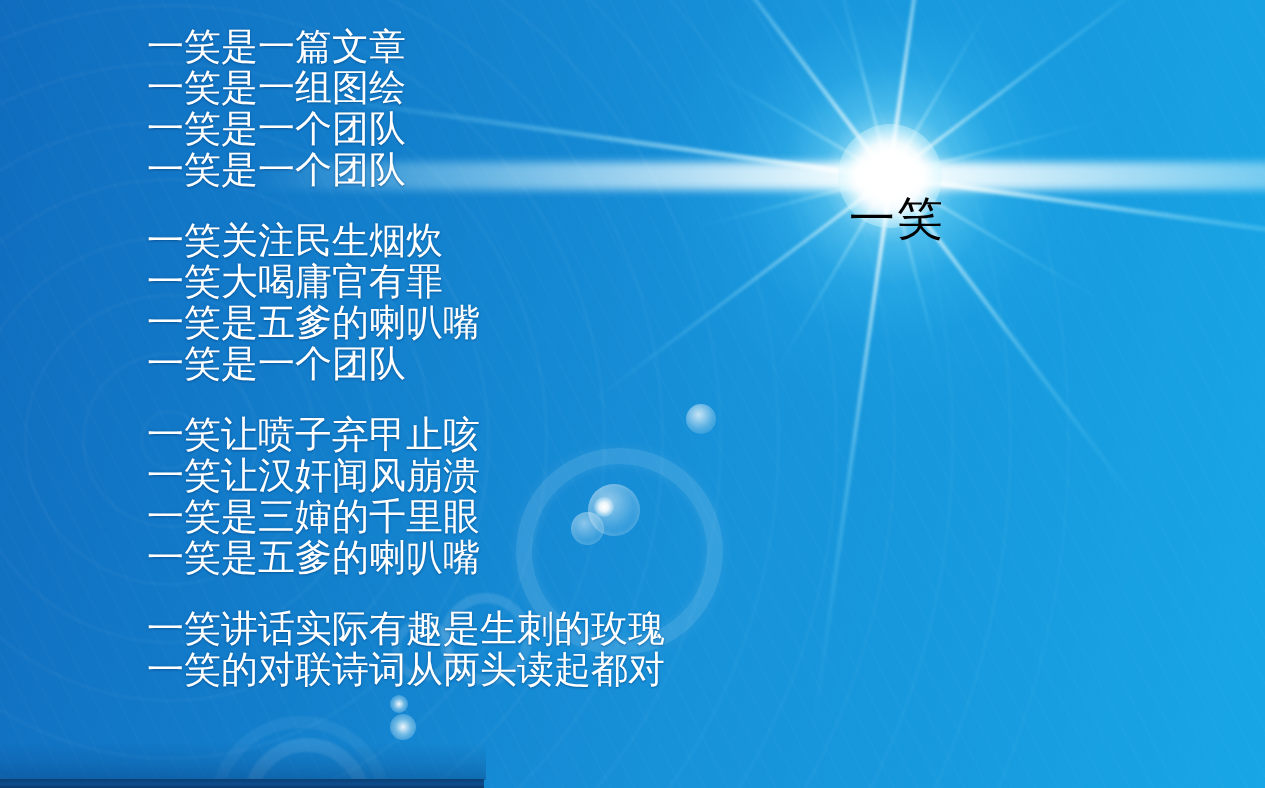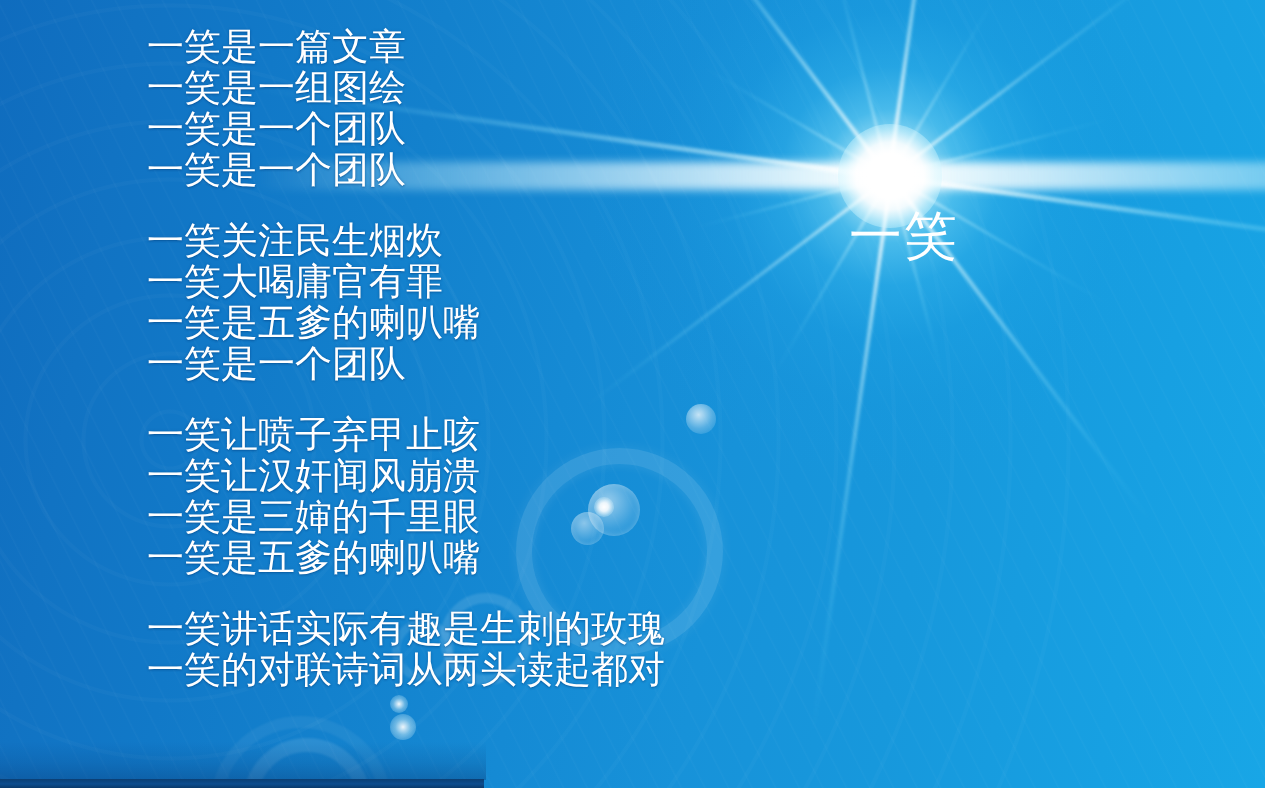--- a/index.html
+++ b/index.html
@@ -162,23 +162,23 @@
     white-space: nowrap;
     text-shadow:
       0 1px 2px rgba(0,60,120,.45),
       0 0 3px rgba(0,70,140,.30);
   }
 
   
   .title-red {
     position: absolute;
     left: 849px;
-    top: 211px;
-    color: #ffffff;
-    font-size: 53px;
+    top: 193px;
+    color: #000000;
+    font-size: 46px;
     line-height: 50px;
     letter-spacing: 2px;
     white-space: nowrap;
     font-weight: 400;
   }
 
   
   .bottom-bar {
     position: absolute;
     left: 0;

